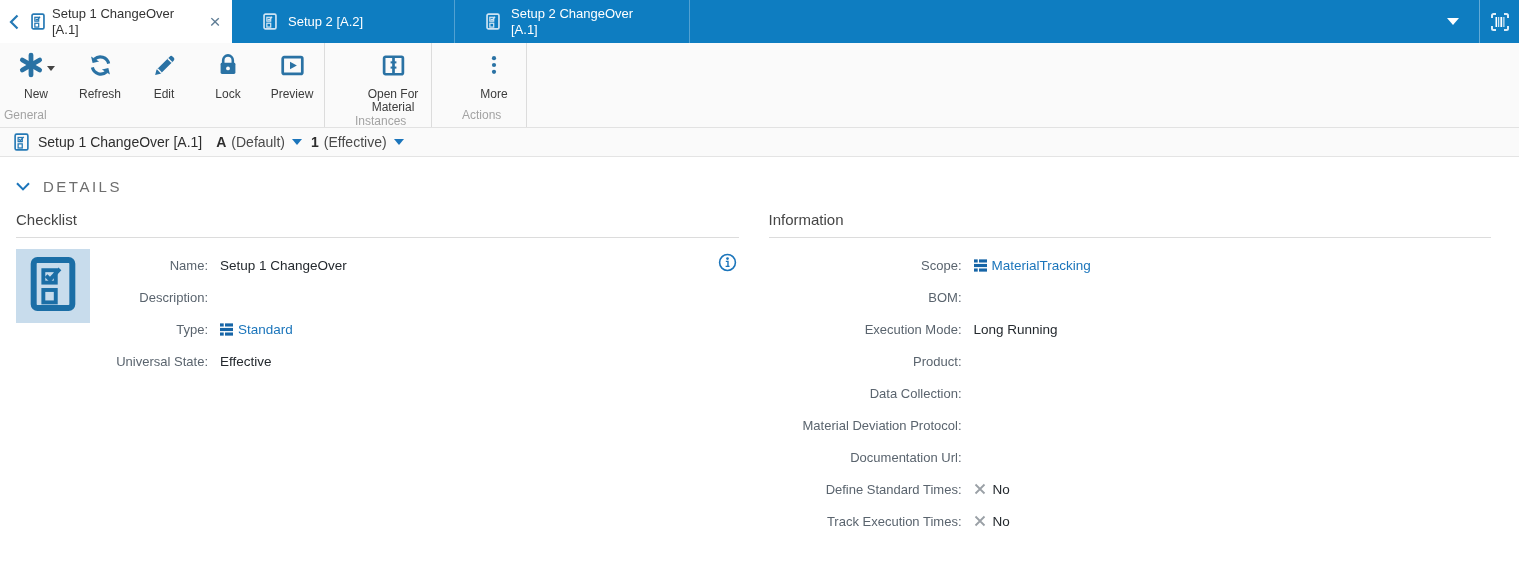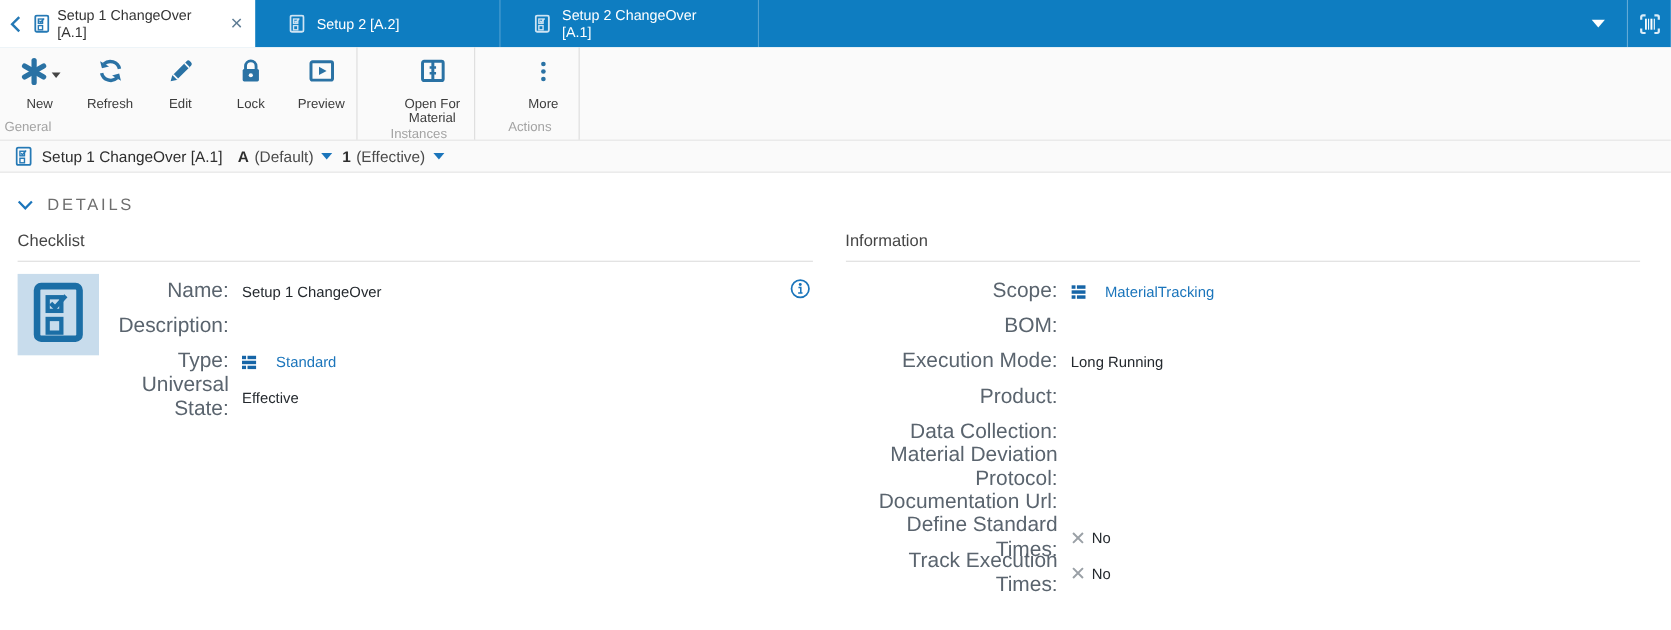--- a/index.html
+++ b/index.html
@@ -44,25 +44,25 @@
 
   
   .details-header { display:flex; align-items:center; gap:13px; margin:21px 0 0 16px; color:#6e6e6e; font-size:15px; letter-spacing:2.5px; cursor:pointer; }
   .columns { display:flex; gap:30px; padding:16px 28px 0 16px; }
   .col { flex:1; min-width:0; }
   .col-header { font-size:15px; color:#454545; padding-bottom:9px; border-bottom:1px solid #dcdcdc; }
   .col-body { display:flex; margin-top:11px; position:relative; }
   .thumb { width:74px; height:74px; background:#c8dcec; display:flex; align-items:center; justify-content:center; color:#1b6ea6; flex:none; }
   .fields { flex:1; }
   .field-row { display:flex; align-items:center; height:32px; }
-  .f-label { text-align:right; color:#5a646e; font-size:19px; flex:none; }
+  .f-label { text-align:right; color:#5a646e; font-size:13px; flex:none; }
   .checklist-col .f-label { width:118px; }
   .info-col .f-label { width:193px; }
   .f-value { padding-left:12px; color:#24292e; font-size:13.5px; display:flex; align-items:center; gap:7px; }
-  .f-link { color:#1b75bb; display:flex; align-items:center; gap:18px; cursor:pointer; }
+  .f-link { color:#1b75bb; display:flex; align-items:center; gap:5px; cursor:pointer; }
   .info-btn { position:absolute; top:4px; right:2px; color:#1b75bb; cursor:pointer; display:flex; }
   .x-icon { display:flex; color:#9aa0a6; }
 </style>
 </head>
 <body>
 
 <div class="tabbar">
   <div class="tab-active">
     <span class="back-btn">
       <svg width="10" height="16" viewBox="0 0 10 16">

